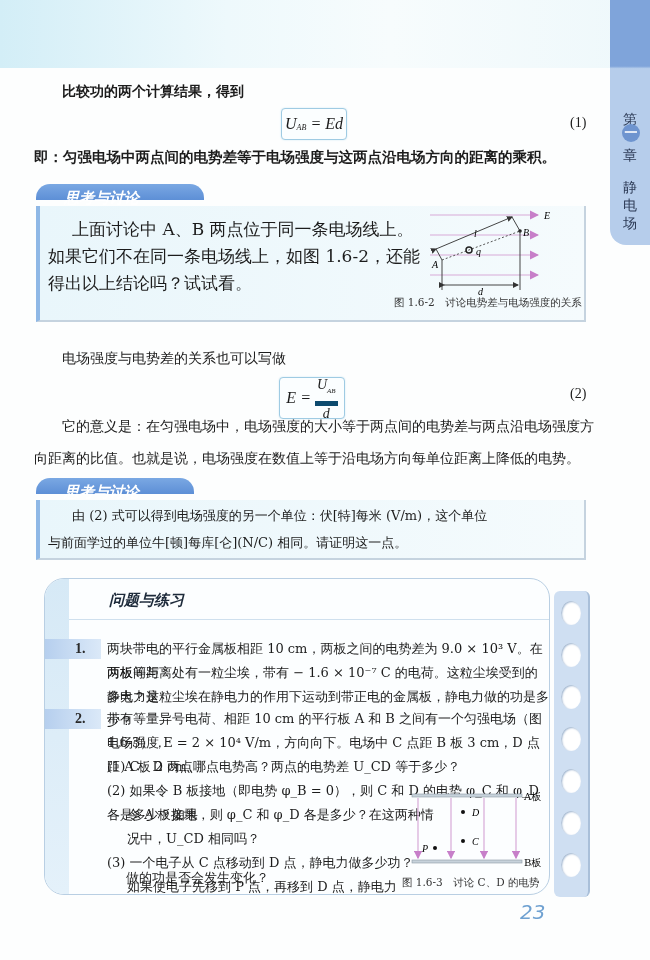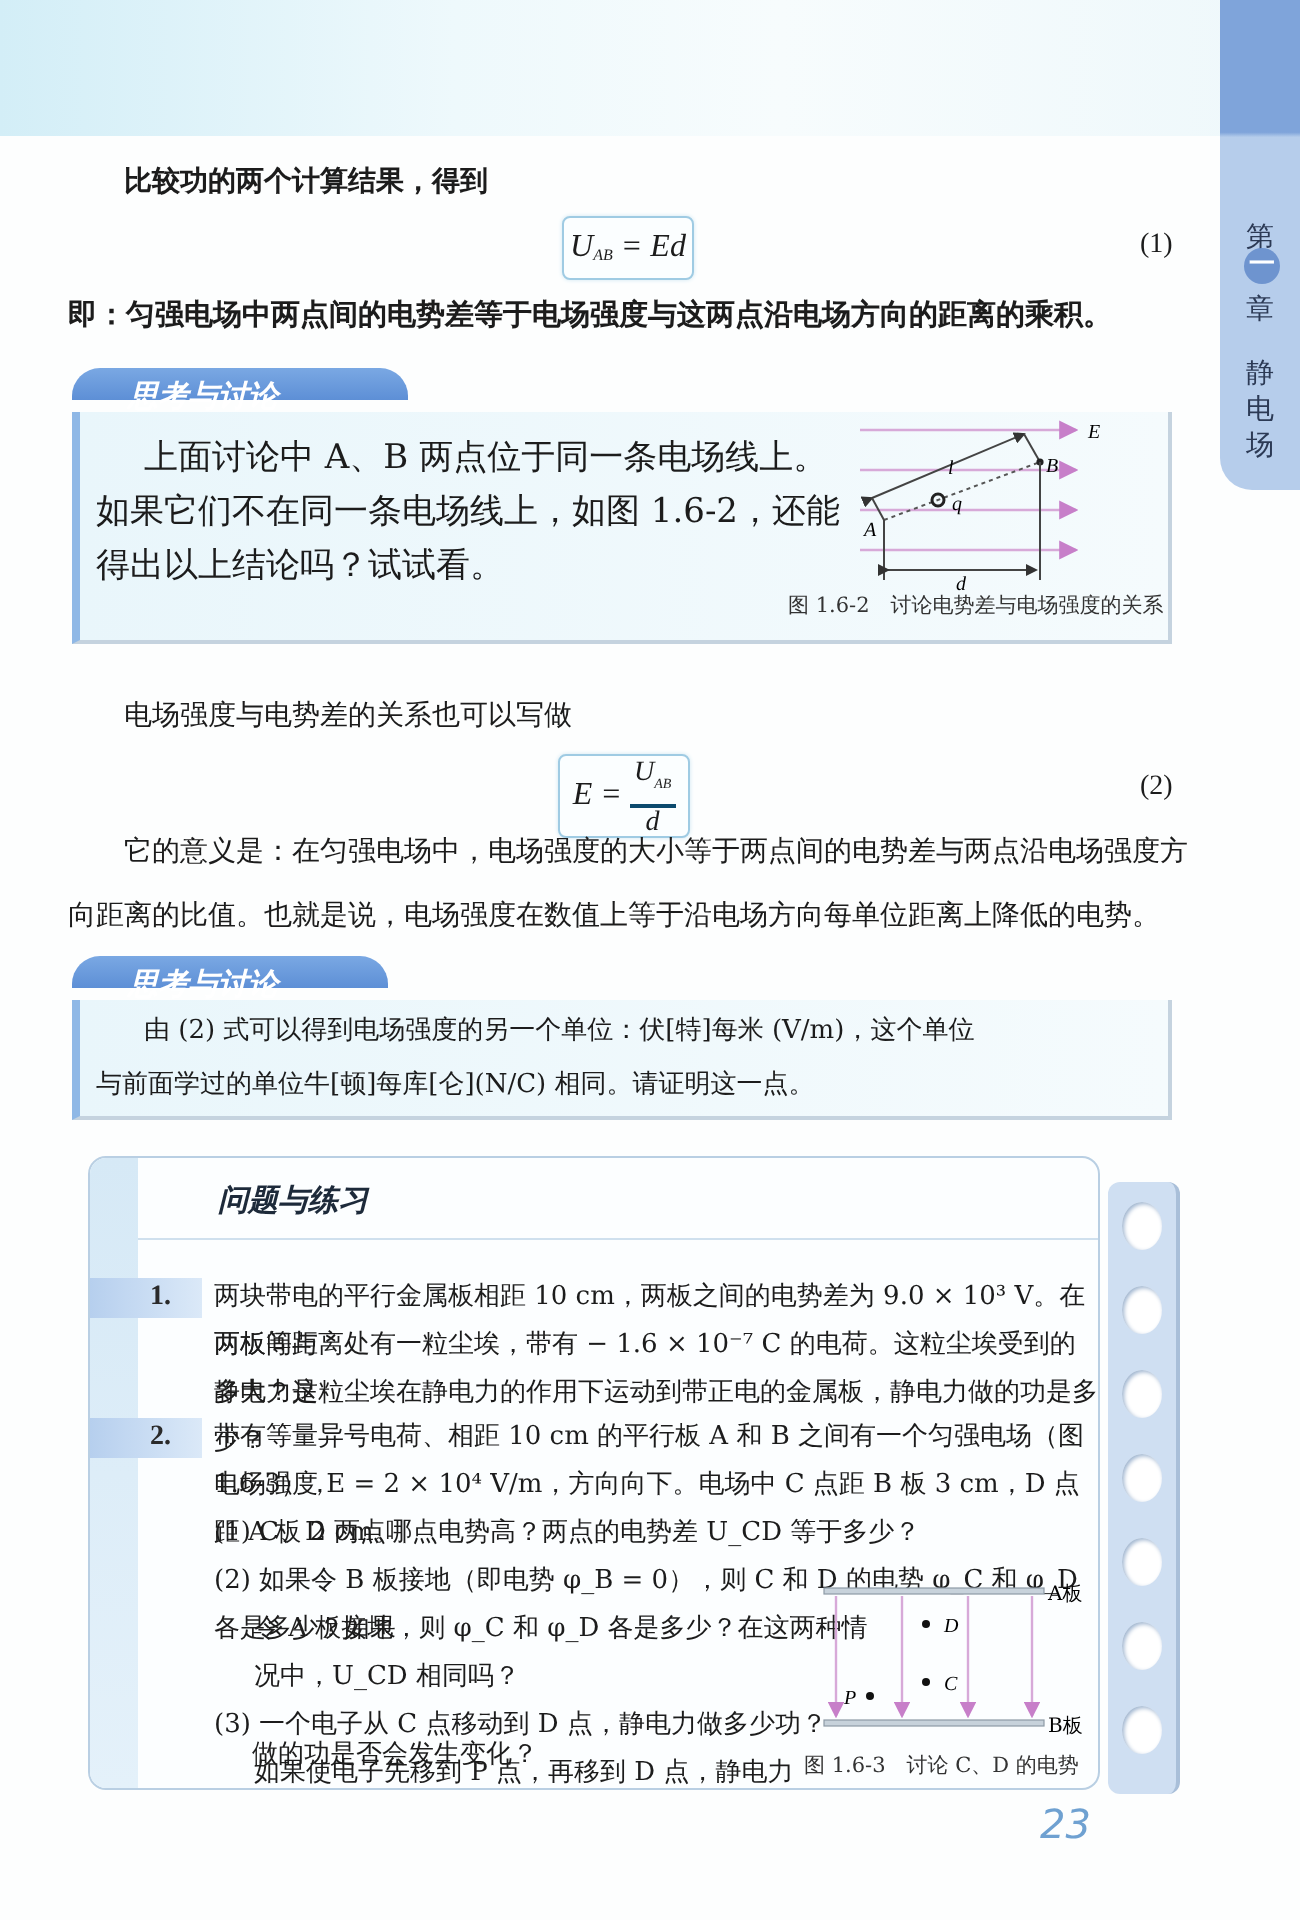--- a/index.html
+++ b/index.html
@@ -45,21 +45,21 @@
     position:absolute; height:16px;
     background:linear-gradient(180deg,#7aa8e3,#5d8fd6);
     border-top-left-radius:14px; border-top-right-radius:14px;
     color:#fff; font-family:"DejaVu Sans", sans-serif; font-weight:bold; font-style:italic;
     font-size:15px; line-height:28px; padding-left:28px;
   }
   .discuss-text { position:absolute; font-size:17px; line-height:27px; font-family:"DejaVu Serif", serif; }
   .caption { position:absolute; font-size:10.5px; font-family:"DejaVu Serif", serif; color:#333; }
   .problems-box {
     position:absolute; left:44px; top:578px; width:504px; height:315px;
-    border:1px solid #b9cfe3; border-radius:9px; background:#fcfeff;
+    border:1px solid #b9cfe3; border-radius:20px; background:#fcfeff;
     overflow:hidden;
   }
   .problems-box .left-strip {
     position:absolute; left:0; top:0; width:24px; height:100%;
     background:linear-gradient(180deg,#d6e9f6,#e4f1fa);
   }
   .problems-header {
     position:absolute; left:64px; top:12px; font-family:"DejaVu Sans", sans-serif;
     font-weight:bold; font-style:italic; font-size:15px; color:#1d2a3a;
   }
@@ -143,21 +143,21 @@
   <text x="66" y="50" font-size="10" font-style="italic" font-family="Liberation Serif, serif">q</text>
   <text x="68" y="90" font-size="10" font-style="italic" font-family="Liberation Serif, serif">d</text>
 </svg>
 <div class="caption" style="left:394px; top:296px;">图 1.6-2　讨论电势差与电场强度的关系</div>
 
 <div class="para" style="left:62px; top:345px;">电场强度与电势差的关系也可以写做</div>
 
 <div class="eq-box" style="left:279px; top:377px; width:64px; height:40px;">
   <span>E =</span>
   <span style="display:inline-flex; flex-direction:column; align-items:center; margin-left:4px; font-size:14px; line-height:16px;">
-    <span style="border-bottom:2px solid #0c4a6e; padding:3px 2px;"><span>U</span><sub style="font-size:7px;">AB</sub></span>
+    <span style="border-bottom:5px solid #0c4a6e; padding:3px 2px;"><span>U</span><sub style="font-size:7px;">AB</sub></span>
     <span>d</span>
   </span>
 </div>
 <div class="eq-num" style="left:570px; top:386px;">(2)</div>
 
 <div class="para" style="left:62px; top:413px; font-size:14px;">它的意义是：在匀强电场中，电场强度的大小等于两点间的电势差与两点沿电场强度方</div>
 <div class="para" style="left:34px; top:445px; font-size:14px;">向距离的比值。也就是说，电场强度在数值上等于沿电场方向每单位距离上降低的电势。</div>
 
 <div class="discuss-box" style="left:36px; top:500px; width:544px; height:58px;"></div>
 <div class="discuss-tag" style="left:36px; top:478px; width:130px;">思考与讨论</div>

